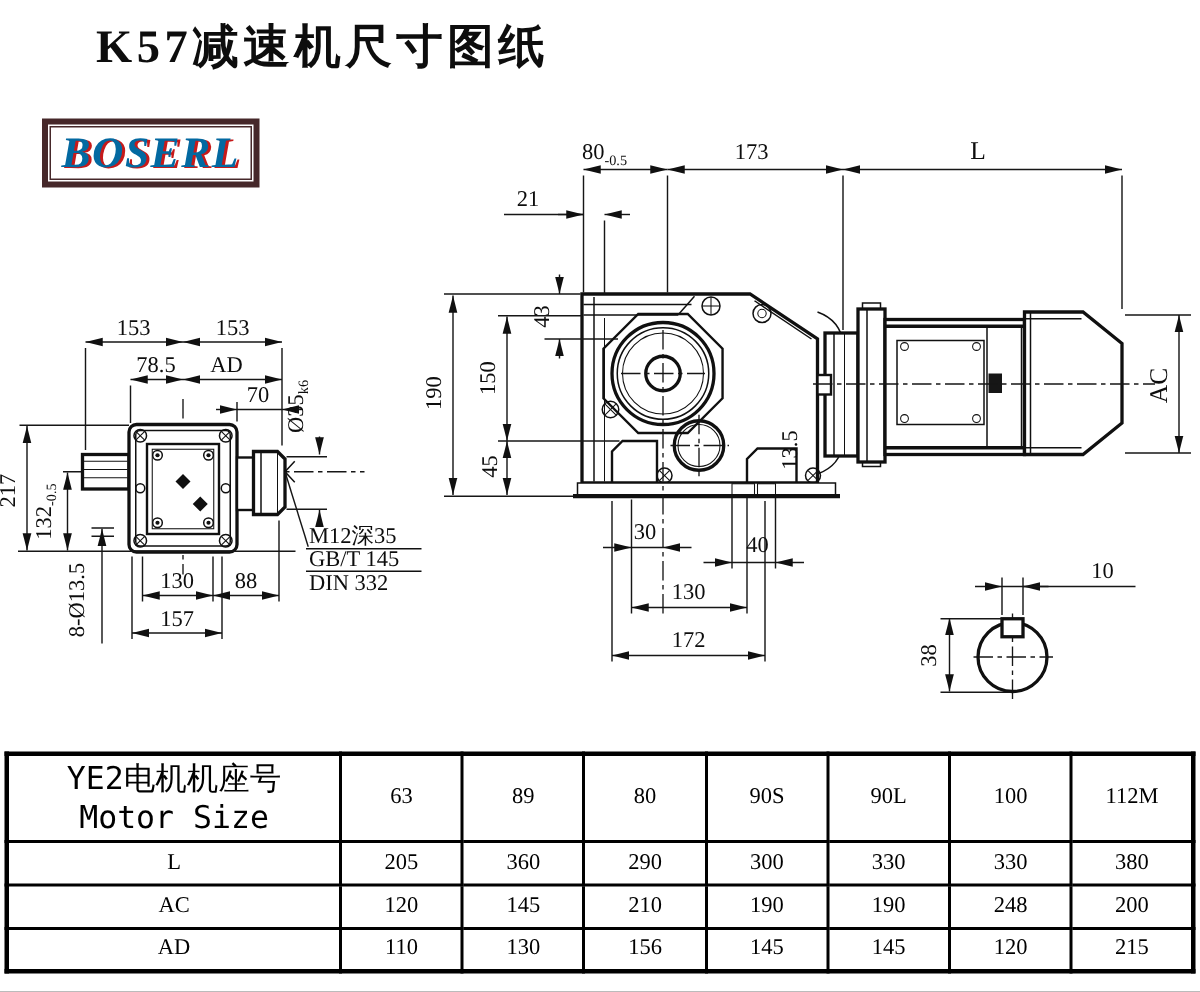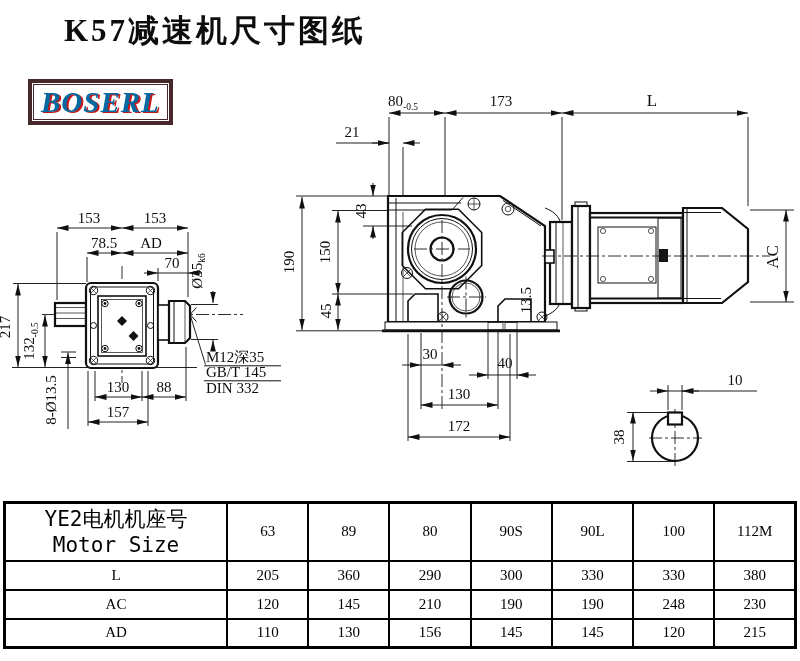--- a/index.html
+++ b/index.html
@@ -361,21 +361,21 @@
       <td class="num">380</td>
     </tr>
     <tr class="drow">
       <td class="num">AC</td>
       <td class="num">120</td>
       <td class="num">145</td>
       <td class="num">210</td>
       <td class="num">190</td>
       <td class="num">190</td>
       <td class="num">248</td>
-      <td class="num">230</td>
+      <td class="num">200</td>
     </tr>
     <tr class="drow">
       <td class="num">AD</td>
       <td class="num">110</td>
       <td class="num">130</td>
       <td class="num">156</td>
       <td class="num">145</td>
       <td class="num">145</td>
       <td class="num">120</td>
       <td class="num">215</td>

